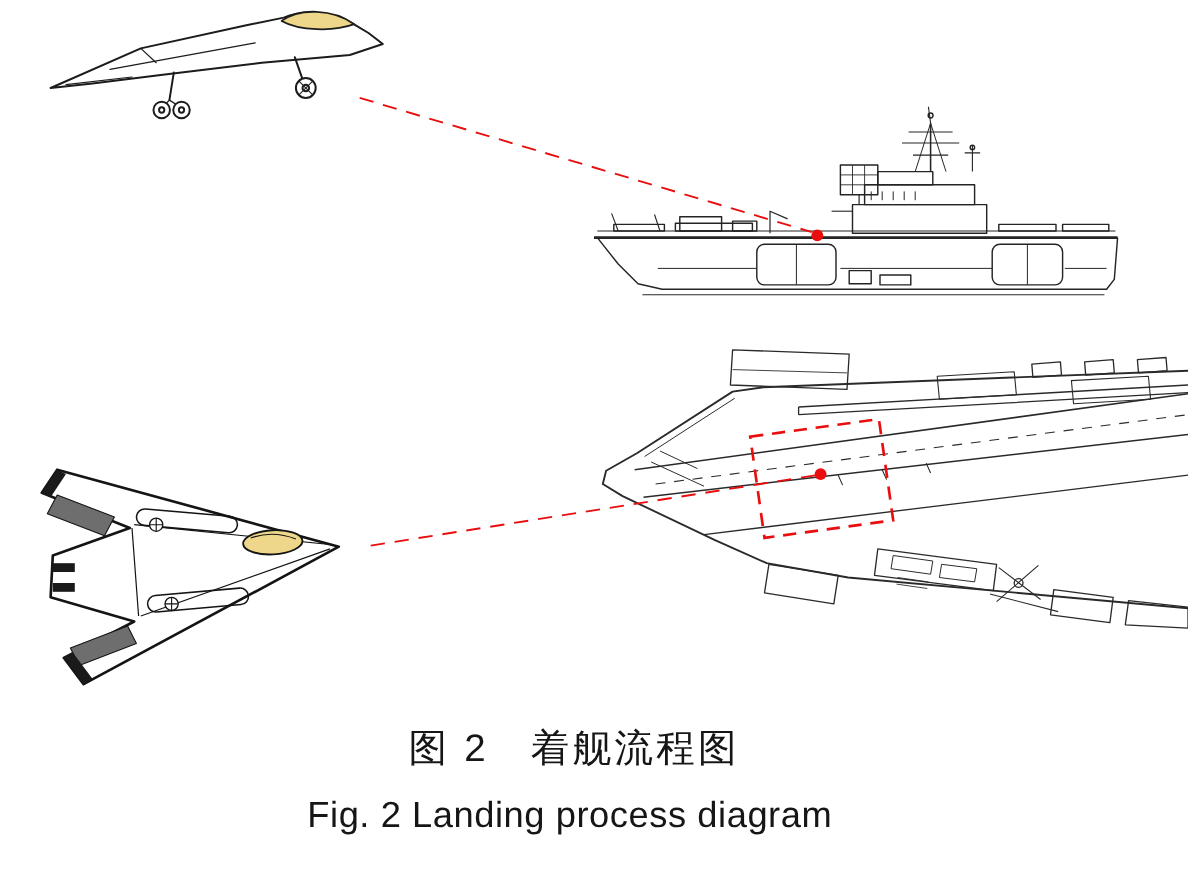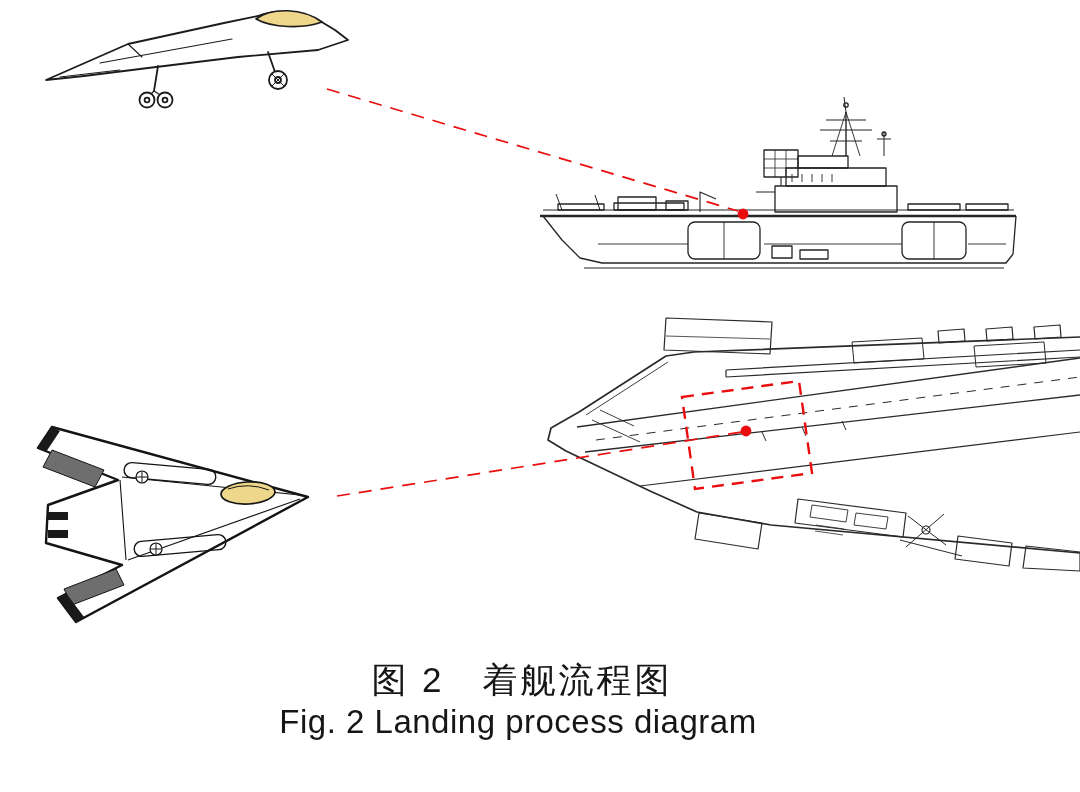--- a/index.html
+++ b/index.html
@@ -3,21 +3,21 @@
 <meta charset="utf-8">
 <style>
   html,body{margin:0;padding:0;background:#ffffff;}
   .canvas{
     position:relative;width:1080px;height:792px;background:#ffffff;overflow:hidden;
     font-family:Liberation Sans, sans-serif;
   }
   .fig-svg{position:absolute;left:0;top:0;}
   .caption{position:absolute;left:0;width:100%;text-align:center;color:#161616;box-sizing:border-box;}
   .caption-zh{top:657px;font-size:35px;letter-spacing:3px;padding-right:36px;}
-  .caption-en{top:703px;font-size:33px;padding-right:44px;letter-spacing:0.5px;}
+  .caption-en{top:722px;font-size:33px;padding-right:44px;letter-spacing:0.5px;}
 </style>
 </head>
 <body>
 
 <div class="canvas">
 
   <svg class="fig-svg" viewBox="0 0 1080 792" width="1080" height="792" xmlns="http://www.w3.org/2000/svg">
 
     <g fill="none" stroke="#1c1c1c" stroke-width="1.8" stroke-linejoin="round" stroke-linecap="round">
       <path fill="#ffffff" d="M46,80 L128,44 L224,23 L258,16 C274,9 302,10 320,21 L335,30 L348,40 L318,50 L238,57 L148,68 L84,76 Z"></path>

